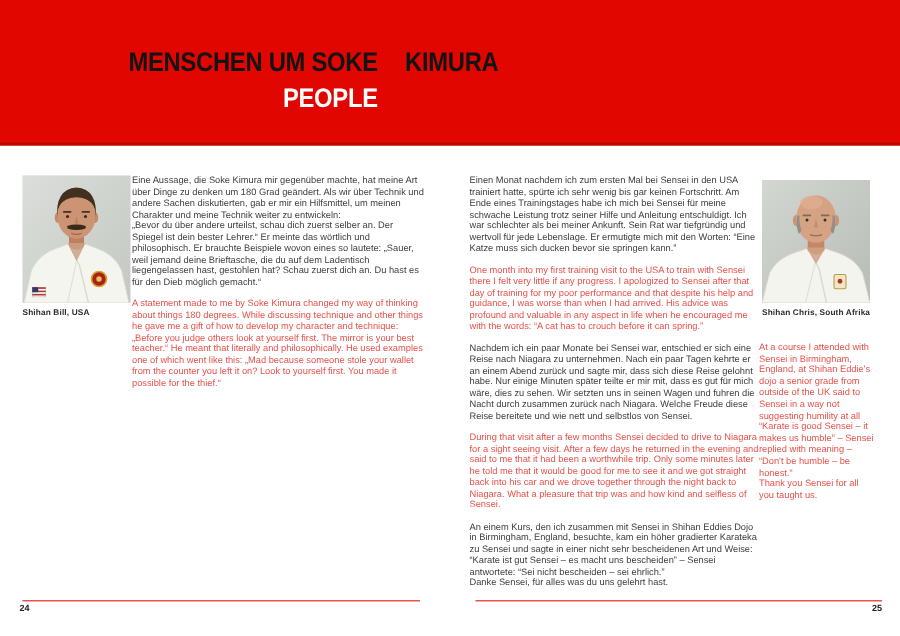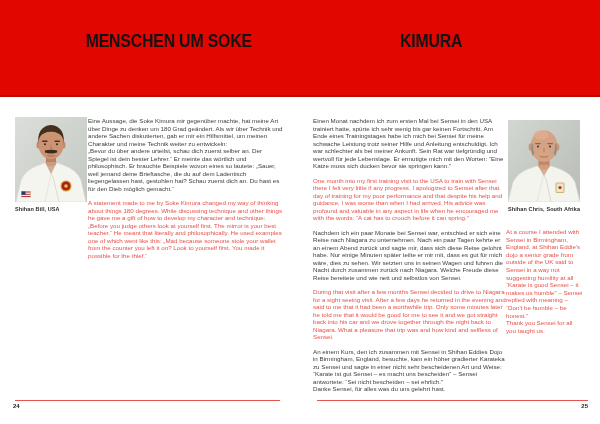--- a/index.html
+++ b/index.html
@@ -6,21 +6,21 @@
   body{width:600px;height:424px;background:#ffffff;overflow:hidden;
        font-family:"Liberation Sans", sans-serif;}
   #spread{position:relative;width:600px;height:340px;background:#ffffff;}
 
   
   .banner{position:absolute;left:0;top:0;width:600px;height:95px;
           background:#e10600;border-bottom:2px solid #c00500;}
   .title-grid{position:absolute;left:0;top:29px;width:600px;
               display:grid;grid-template-columns:252px auto;column-gap:18px;}
   .title-row-l{text-align:right;}
-  .title-row-r{text-align:center;}
+  .title-row-r{text-align:left;}
   .title-line{display:inline-block;font-weight:700;font-size:18px;line-height:24px;
               letter-spacing:-0.2px;white-space:nowrap;}
   .cond-r{transform:scaleX(0.88);transform-origin:100% 50%;}
   .cond-l{transform:scaleX(0.88);transform-origin:0 50%;}
   .t-black{color:#141414;}
   .t-white{color:#ffffff;}
 
   
   .photo{position:absolute;overflow:hidden;background:#d4d8d3;}
   .photo svg{display:block;}
@@ -55,20 +55,23 @@
 
 <div id="spread">
 
   <div class="banner">
     <div class="title-grid">
       <div class="title-row-l">
         <span class="title-line t-black cond-r">MENSCHEN UM SOKE</span>
       </div>
       <div class="title-row-r">
         <span class="title-line t-black cond-l">KIMURA</span>
+      </div>
+      <div class="title-row-l">
+        <span class="title-line t-white cond-r">PEOPLE</span>
       </div>
     </div>
   </div>
 
   <div class="photo" id="photo-left">
     <svg viewBox="0 0 72 85" width="72" height="85">
       <defs>
         <linearGradient id="bg1" x1="0" y1="0" x2="1" y2="1">
           <stop offset="0" stop-color="#dbdeda"></stop>
           <stop offset="1" stop-color="#c3c8c2"></stop>

